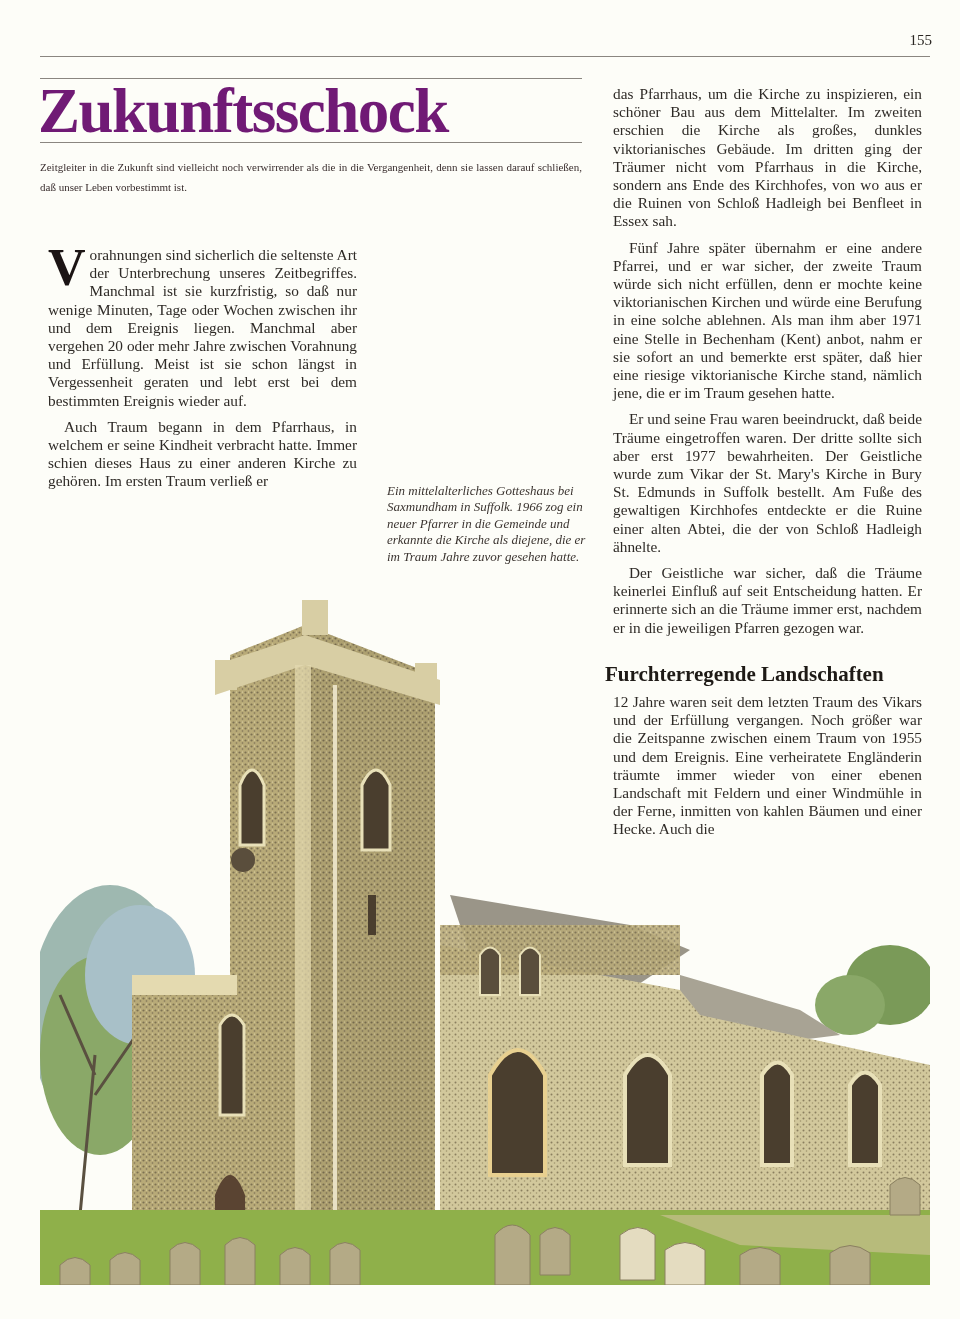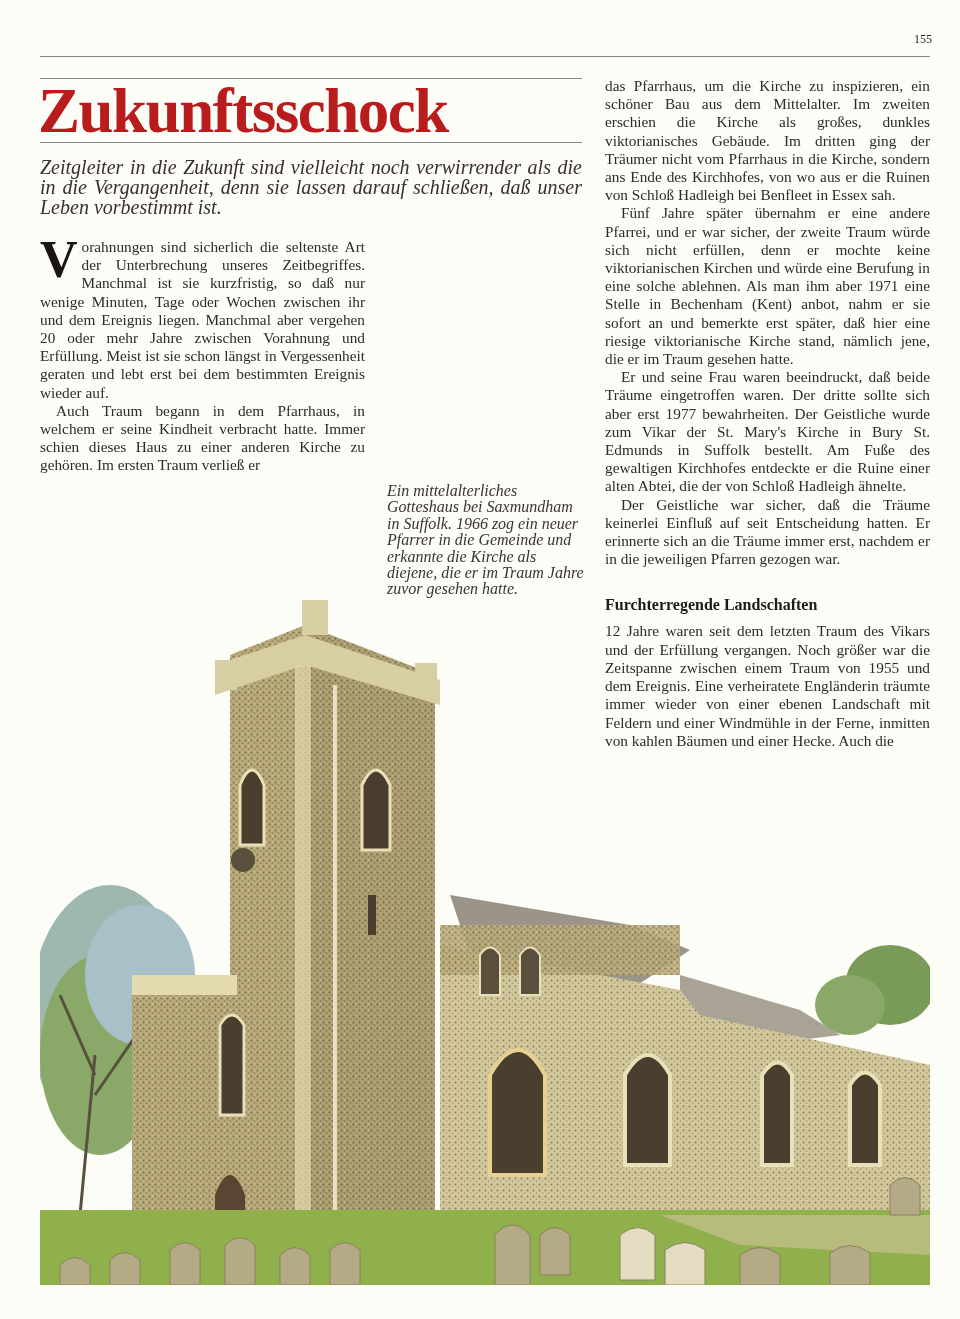--- a/index.html
+++ b/index.html
@@ -3,35 +3,35 @@
 <meta charset="utf-8">
 <style>
   html, body { margin: 0; padding: 0; }
   body {
     width: 960px; height: 1319px; position: relative; overflow: hidden;
     background: #fdfdf8;
     font-family: "Liberation Serif", "DejaVu Serif", serif;
     color: #2a2622;
   }
   .abs { position: absolute; }
-  .page-number { left: 900px; top: 32px; width: 32px; text-align: right; font-size: 12px; color: #2a2622; }
+  .page-number { left: 900px; top: 32px; width: 32px; text-align: right; font-size: 15px; color: #2a2622; }
   .rule { height: 0; border-top: 1.5px solid #8a8680; }
   .rule.top { left: 40px; top: 56px; width: 890px; }
   .rule.h1 { left: 40px; top: 78px; width: 542px; }
   .rule.h2 { left: 40px; top: 142px; width: 542px; }
-  .title { left: 38px; top: 76px; font-size: 63px; font-weight: bold; letter-spacing: -1.5px; color: #b91c1c; line-height: 70px; }
-  .intro { left: 40px; top: 157px; width: 542px; font-style: italic; font-size: 20px; line-height: 20px; color: #3a2e2e; text-align: justify; }
+  .title { left: 38px; top: 76px; font-size: 63px; font-weight: bold; letter-spacing: -1.5px; color: #701a75; line-height: 70px; }
+  .intro { left: 40px; top: 157px; width: 542px; font-size: 11px; line-height: 20px; color: #3a2e2e; text-align: justify; }
   .col { font-size: 15.3px; line-height: 18.2px; text-align: justify; color: #2e2a26; }
-  .col p { margin: 0; text-indent: 16px; }
+  .col p { margin: 8px; text-indent: 16px; }
   .col p.noind { text-indent: 0; }
   .left-col { left: 40px; top: 238px; width: 325px; }
   .right-col { left: 605px; top: 77px; width: 325px; }
   .dropcap { float: left; font-size: 52px; line-height: 40px; font-weight: bold; margin: 2px 4px 0 0; color: #1b1414; }
-  .caption { left: 387px; top: 483px; width: 200px; font-style: italic; font-size: 16px; line-height: 16.4px; color: #3b3430; }
-  .subhead { font-size: 16px; font-weight: bold; color: #1e1a16; margin: 26px 0 6px 0 !important; text-indent: 0 !important; line-height: 22px; }
+  .caption { left: 387px; top: 483px; width: 200px; font-style: italic; font-size: 13px; line-height: 16.4px; color: #3b3430; }
+  .subhead { font-size: 21px; font-weight: bold; color: #1e1a16; margin: 26px 0 6px 0 !important; text-indent: 0 !important; line-height: 22px; }
   .photo { left: 40px; top: 595px; width: 890px; height: 690px; }
 </style>
 </head>
 <body>
 
 <div class="abs page-number">155</div>
 <div class="abs rule top"></div>
 <div class="abs rule h1"></div>
 <div class="abs title">Zukunftsschock</div>
 <div class="abs rule h2"></div>

